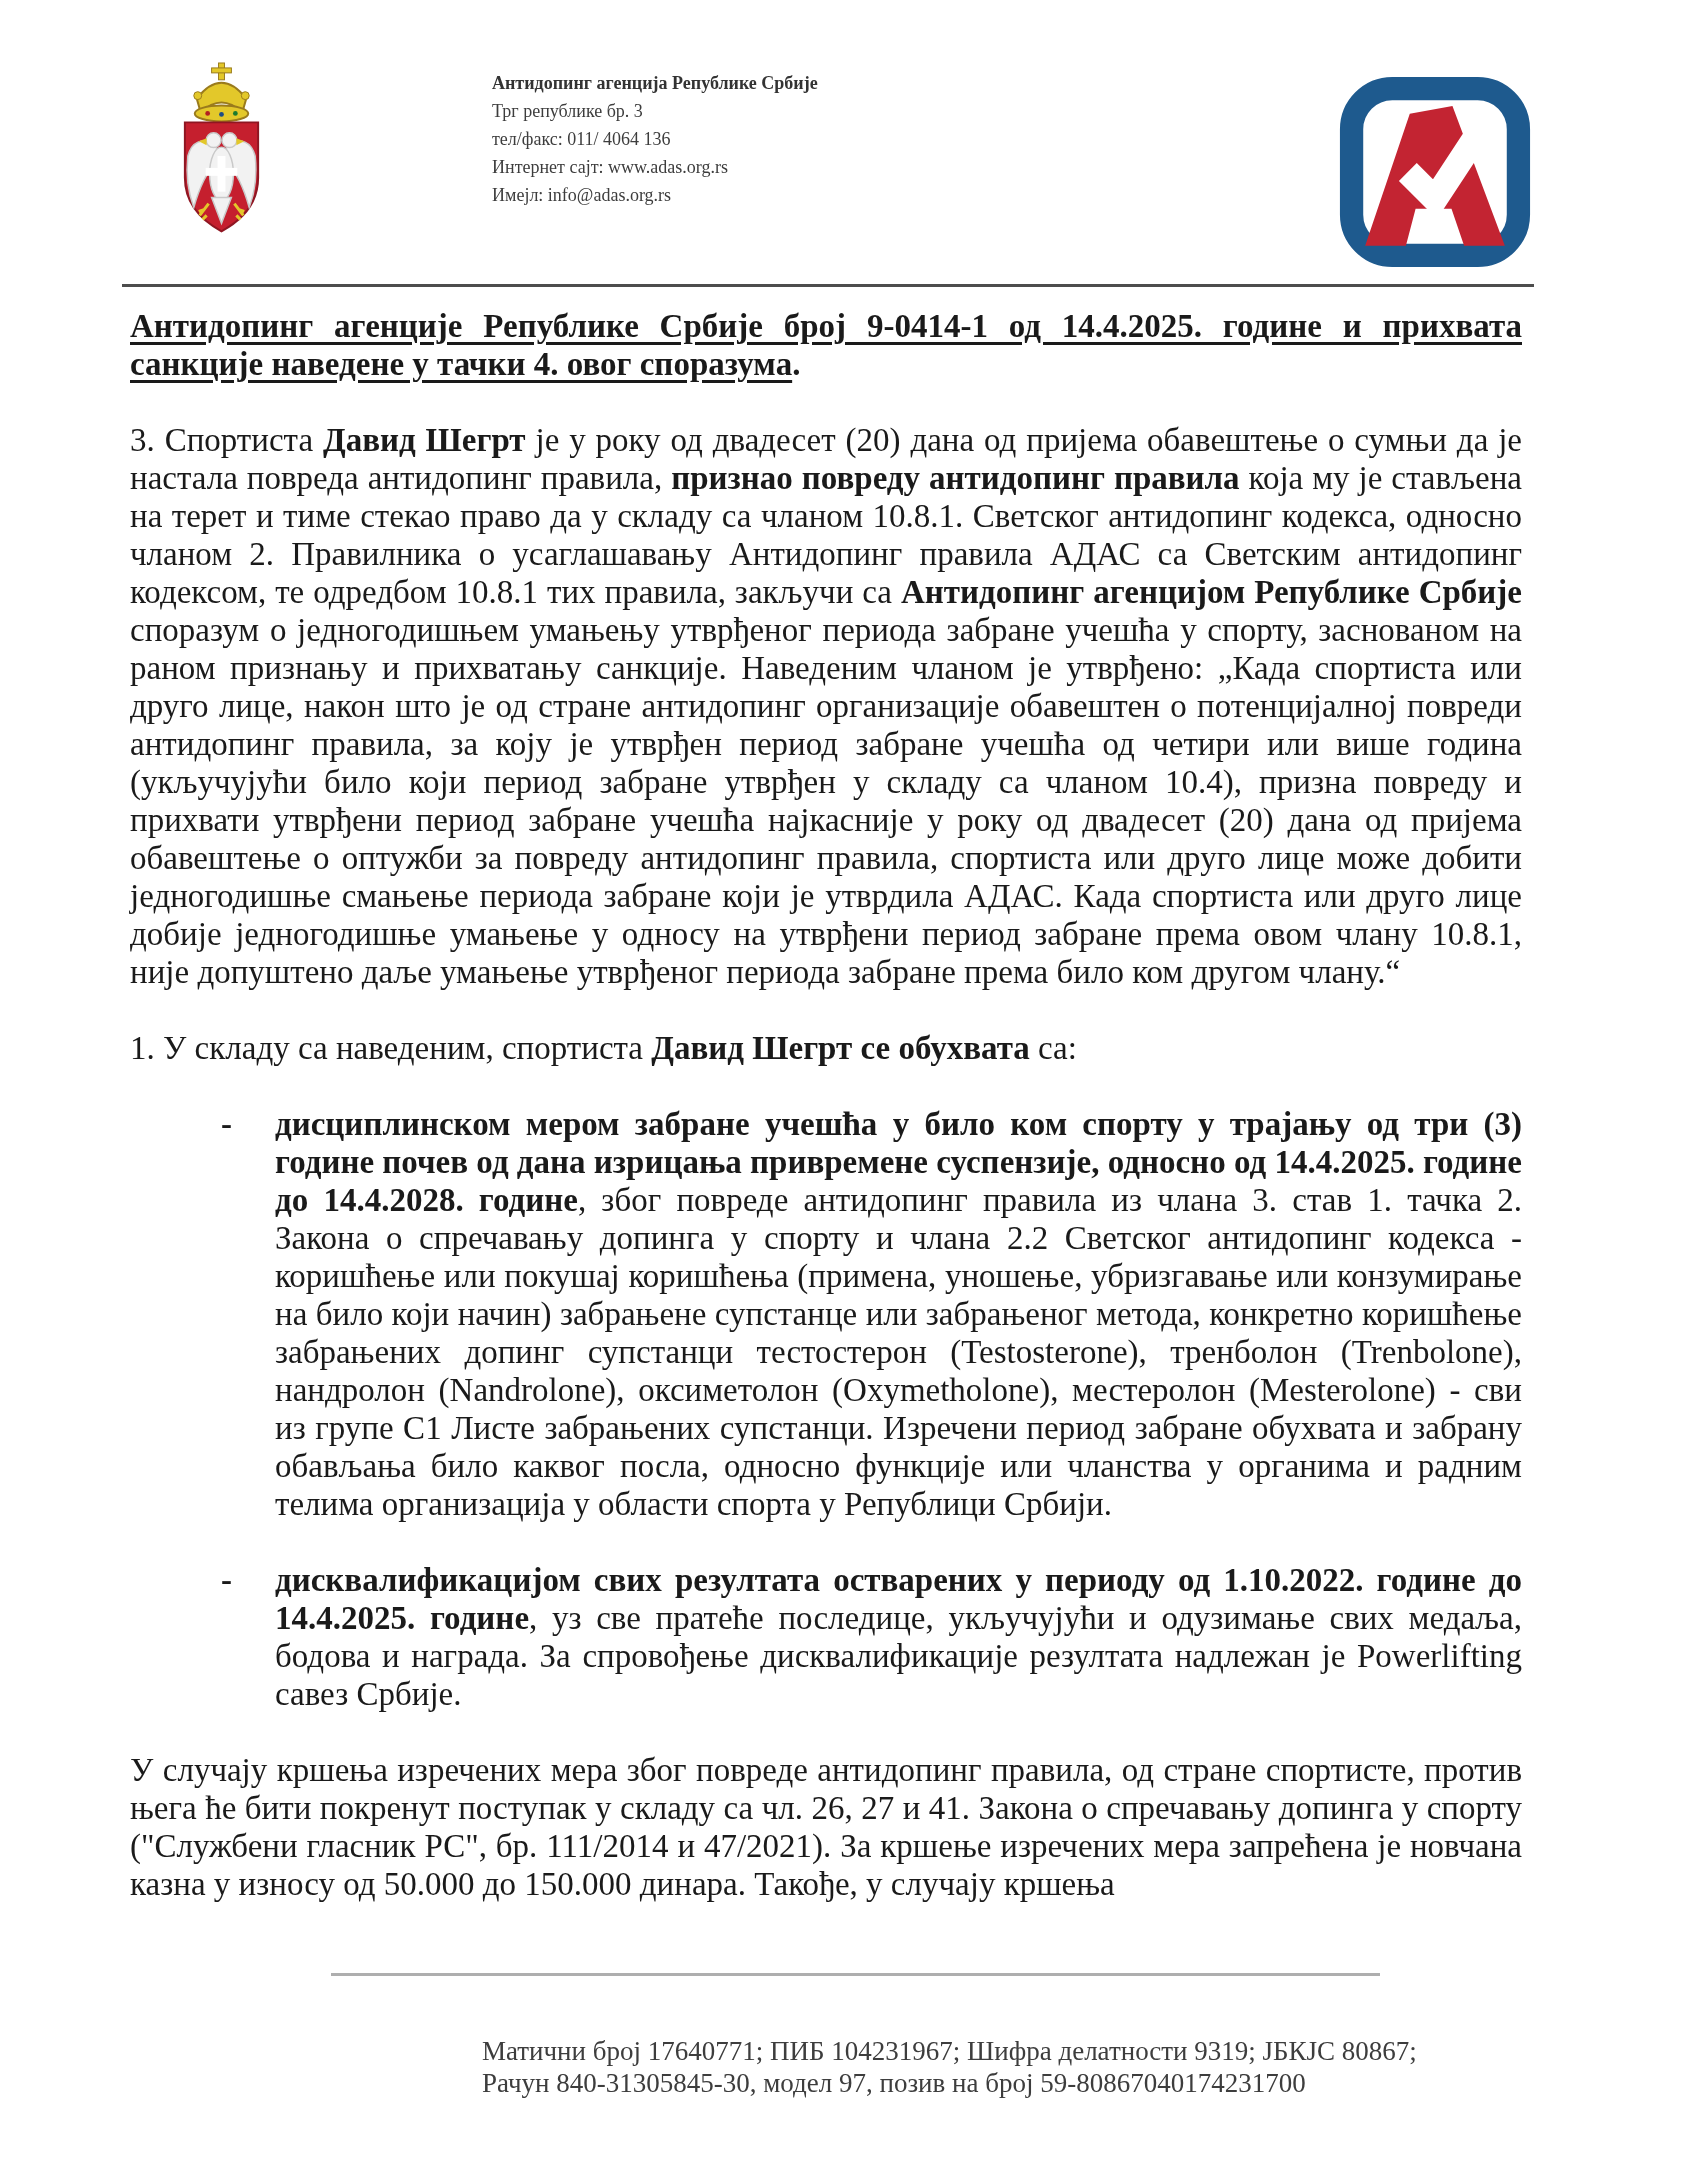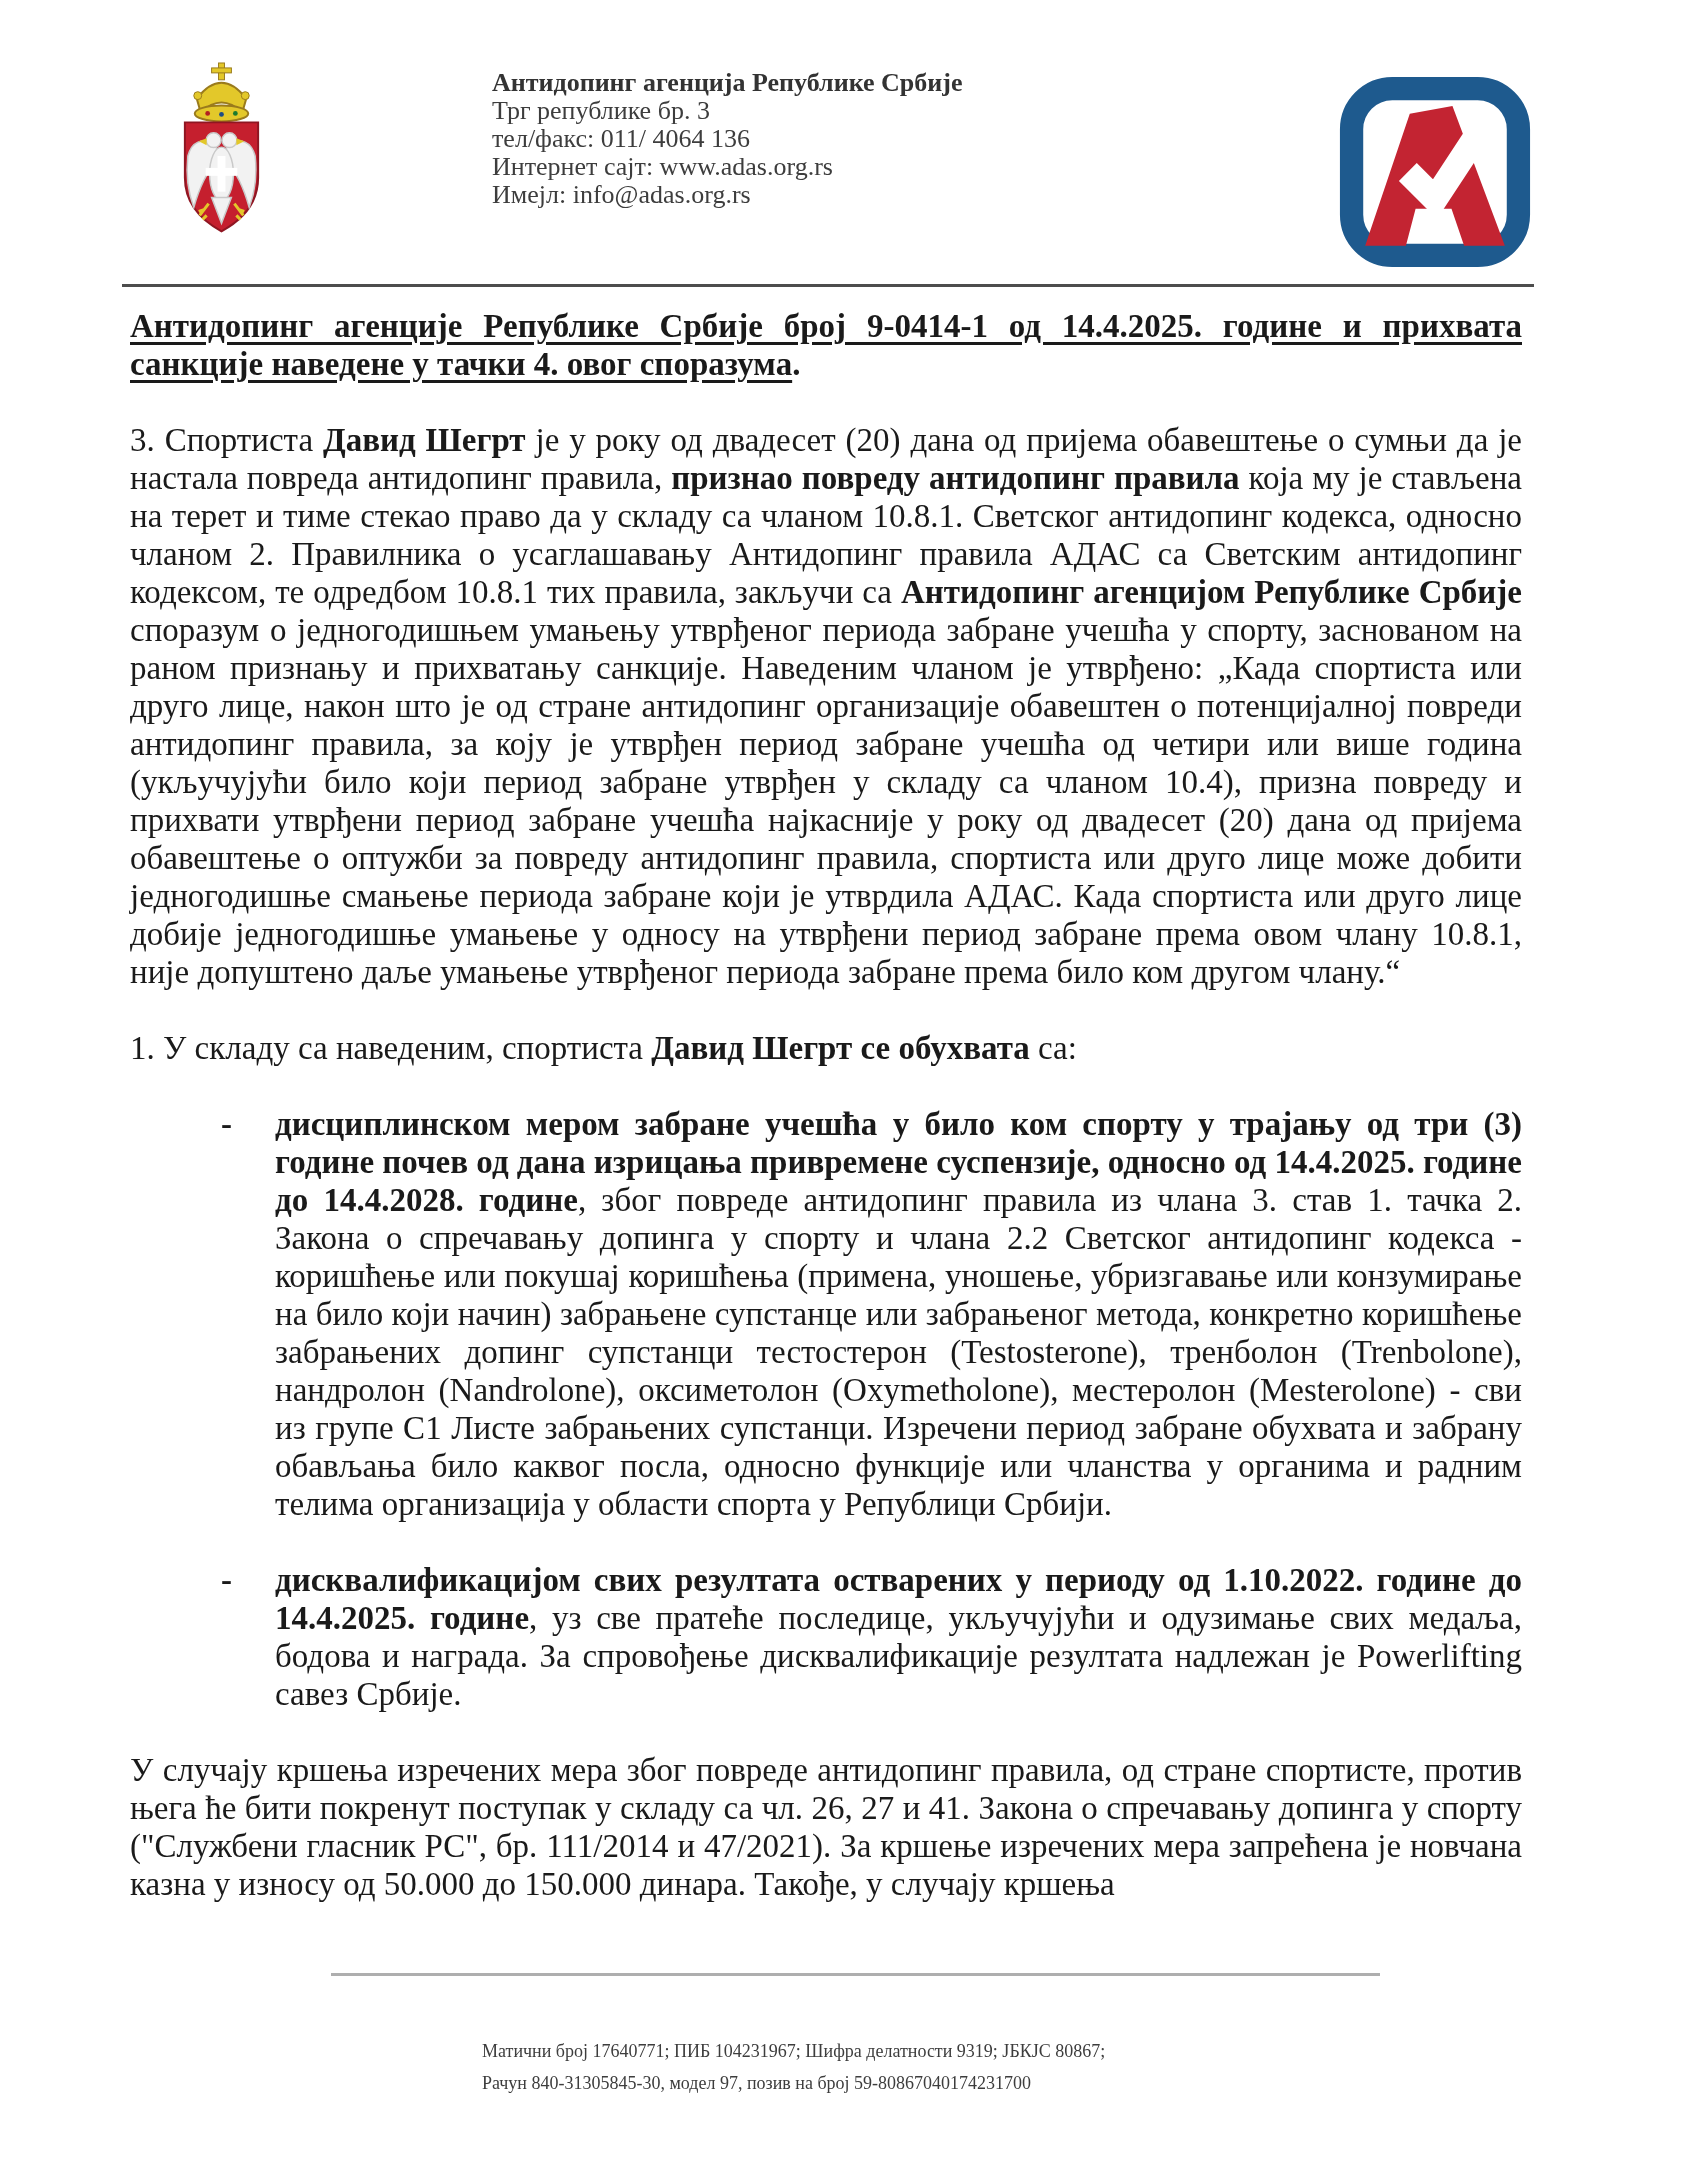--- a/index.html
+++ b/index.html
@@ -6,40 +6,40 @@
   html,body{margin:0;padding:0;background:#ffffff;}
   body{
     width:1683px;height:2178px;position:relative;
     font-family:"Liberation Serif", serif;color:#1a1a1a;
     -webkit-font-smoothing:antialiased;
   }
   
   .coat{position:absolute;left:161px;top:61px;width:121px;height:198px;}
   .agency-block{
     position:absolute;left:492px;top:69px;width:752px;
-    font-size:26px;line-height:28px;color:#3d3d3d;
+    font-size:18px;line-height:28px;color:#3d3d3d;
   }
   .agency-block .name{font-weight:bold;color:#333;}
   .adas-logo{position:absolute;left:1338px;top:75px;width:194px;height:194px;}
   .header-rule{position:absolute;left:122px;top:284px;width:1412px;height:3px;background:#4d4d4d;}
   
   .content{
     position:absolute;left:122px;top:307px;width:1400px;
     font-size:33px;line-height:38px;text-align:justify;
   }
   .content p{margin:0 0 38px 8px;}
   .b{font-weight:bold;}
   .u{text-decoration:underline;text-decoration-thickness:3px;text-underline-offset:5px;}
   .sanction-row{position:relative;padding-left:153px;margin:0 0 38px 0;text-align:justify;}
   .sanction-row .marker{position:absolute;left:99px;top:0;font-weight:bold;}
   
   .footer-rule{position:absolute;left:331px;top:1973px;width:1049px;height:3px;background:#aeaeae;}
   .footer-block{
     position:absolute;left:482px;top:2035px;width:990px;
-    font-size:18px;line-height:32px;color:#3d3d3d;text-align:left;
+    font-size:27px;line-height:32px;color:#3d3d3d;text-align:left;
   }
 </style>
 </head>
 <body>
 
 <div class="coat">
   <svg viewBox="0 0 122 198" width="121" height="196">
 
     <rect x="58" y="2" width="6" height="17" fill="#e3c82a" stroke="#9a7b1c" stroke-width="1"></rect>
     <rect x="51" y="7" width="20" height="5" fill="#e3c82a" stroke="#9a7b1c" stroke-width="1"></rect>

